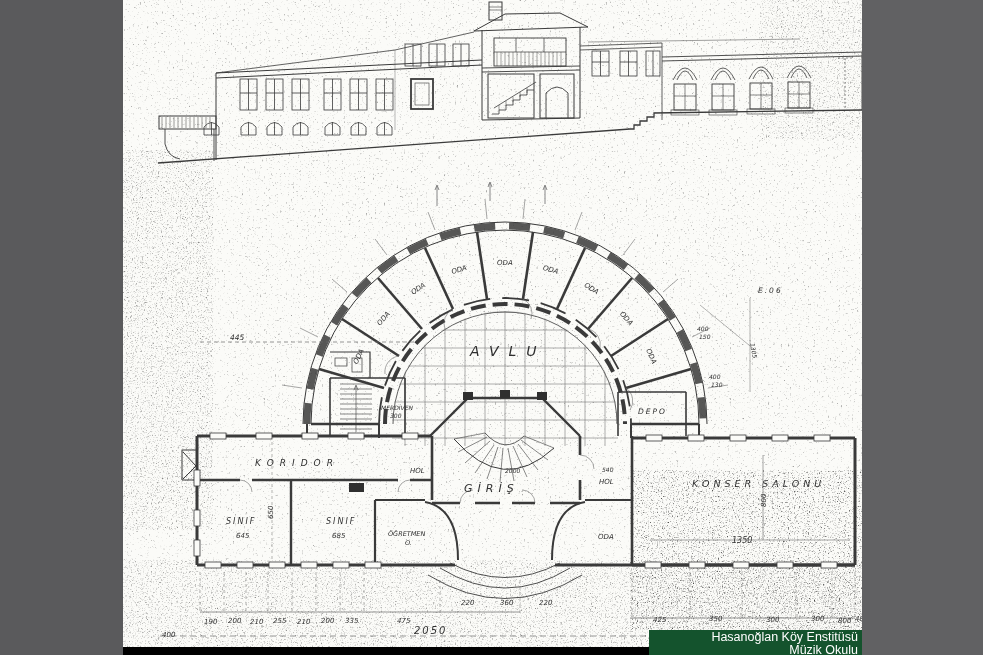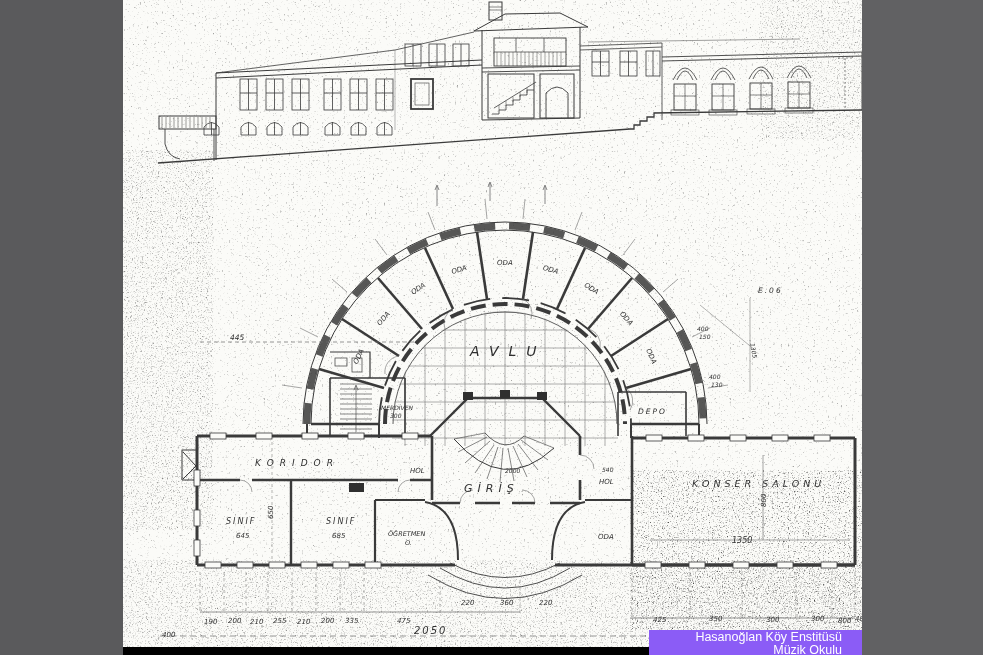--- a/index.html
+++ b/index.html
@@ -4,23 +4,23 @@
 <style>
   html,body{margin:0;padding:0;background:#2b2b2b;}
   .stage{position:relative;width:983px;height:655px;overflow:hidden;background:#fbfbf8;
          font-family:"DejaVu Sans",sans-serif;}
   .side-bar{position:absolute;top:0;height:655px;background:#5a5a5c;}
   .side-bar.left{left:0;width:123px;}
   .side-bar.right{left:862px;width:121px;background:#616163;}
   .scan{position:absolute;left:123px;top:0;width:739px;height:655px;}
   svg{position:absolute;left:0;top:0;}
   .bottom-strip{position:absolute;left:123px;top:647px;width:739px;height:8px;background:#000;}
-  .caption{position:absolute;left:649px;top:630px;width:213px;height:25px;background:#8b5cf6;
+  .caption{position:absolute;left:649px;top:630px;width:213px;height:25px;background:#14532d;
            color:#fff;font-family:"Liberation Sans",sans-serif;font-size:12.5px;line-height:13px;
-           text-align:right;padding:1px 20px 0 0;box-sizing:border-box;overflow:hidden;}
+           text-align:right;padding:1px 4px 0 0;box-sizing:border-box;overflow:hidden;}
   text{font-family:"DejaVu Sans",sans-serif;font-style:italic;fill:#2f2f2f;}
   .ink{stroke:#3a3a3a;fill:none;}
   .thin{stroke:#6b6b6b;fill:none;}
 </style>
 </head>
 <body>
 
 <div class="stage">
 
   <div class="scan"></div>

